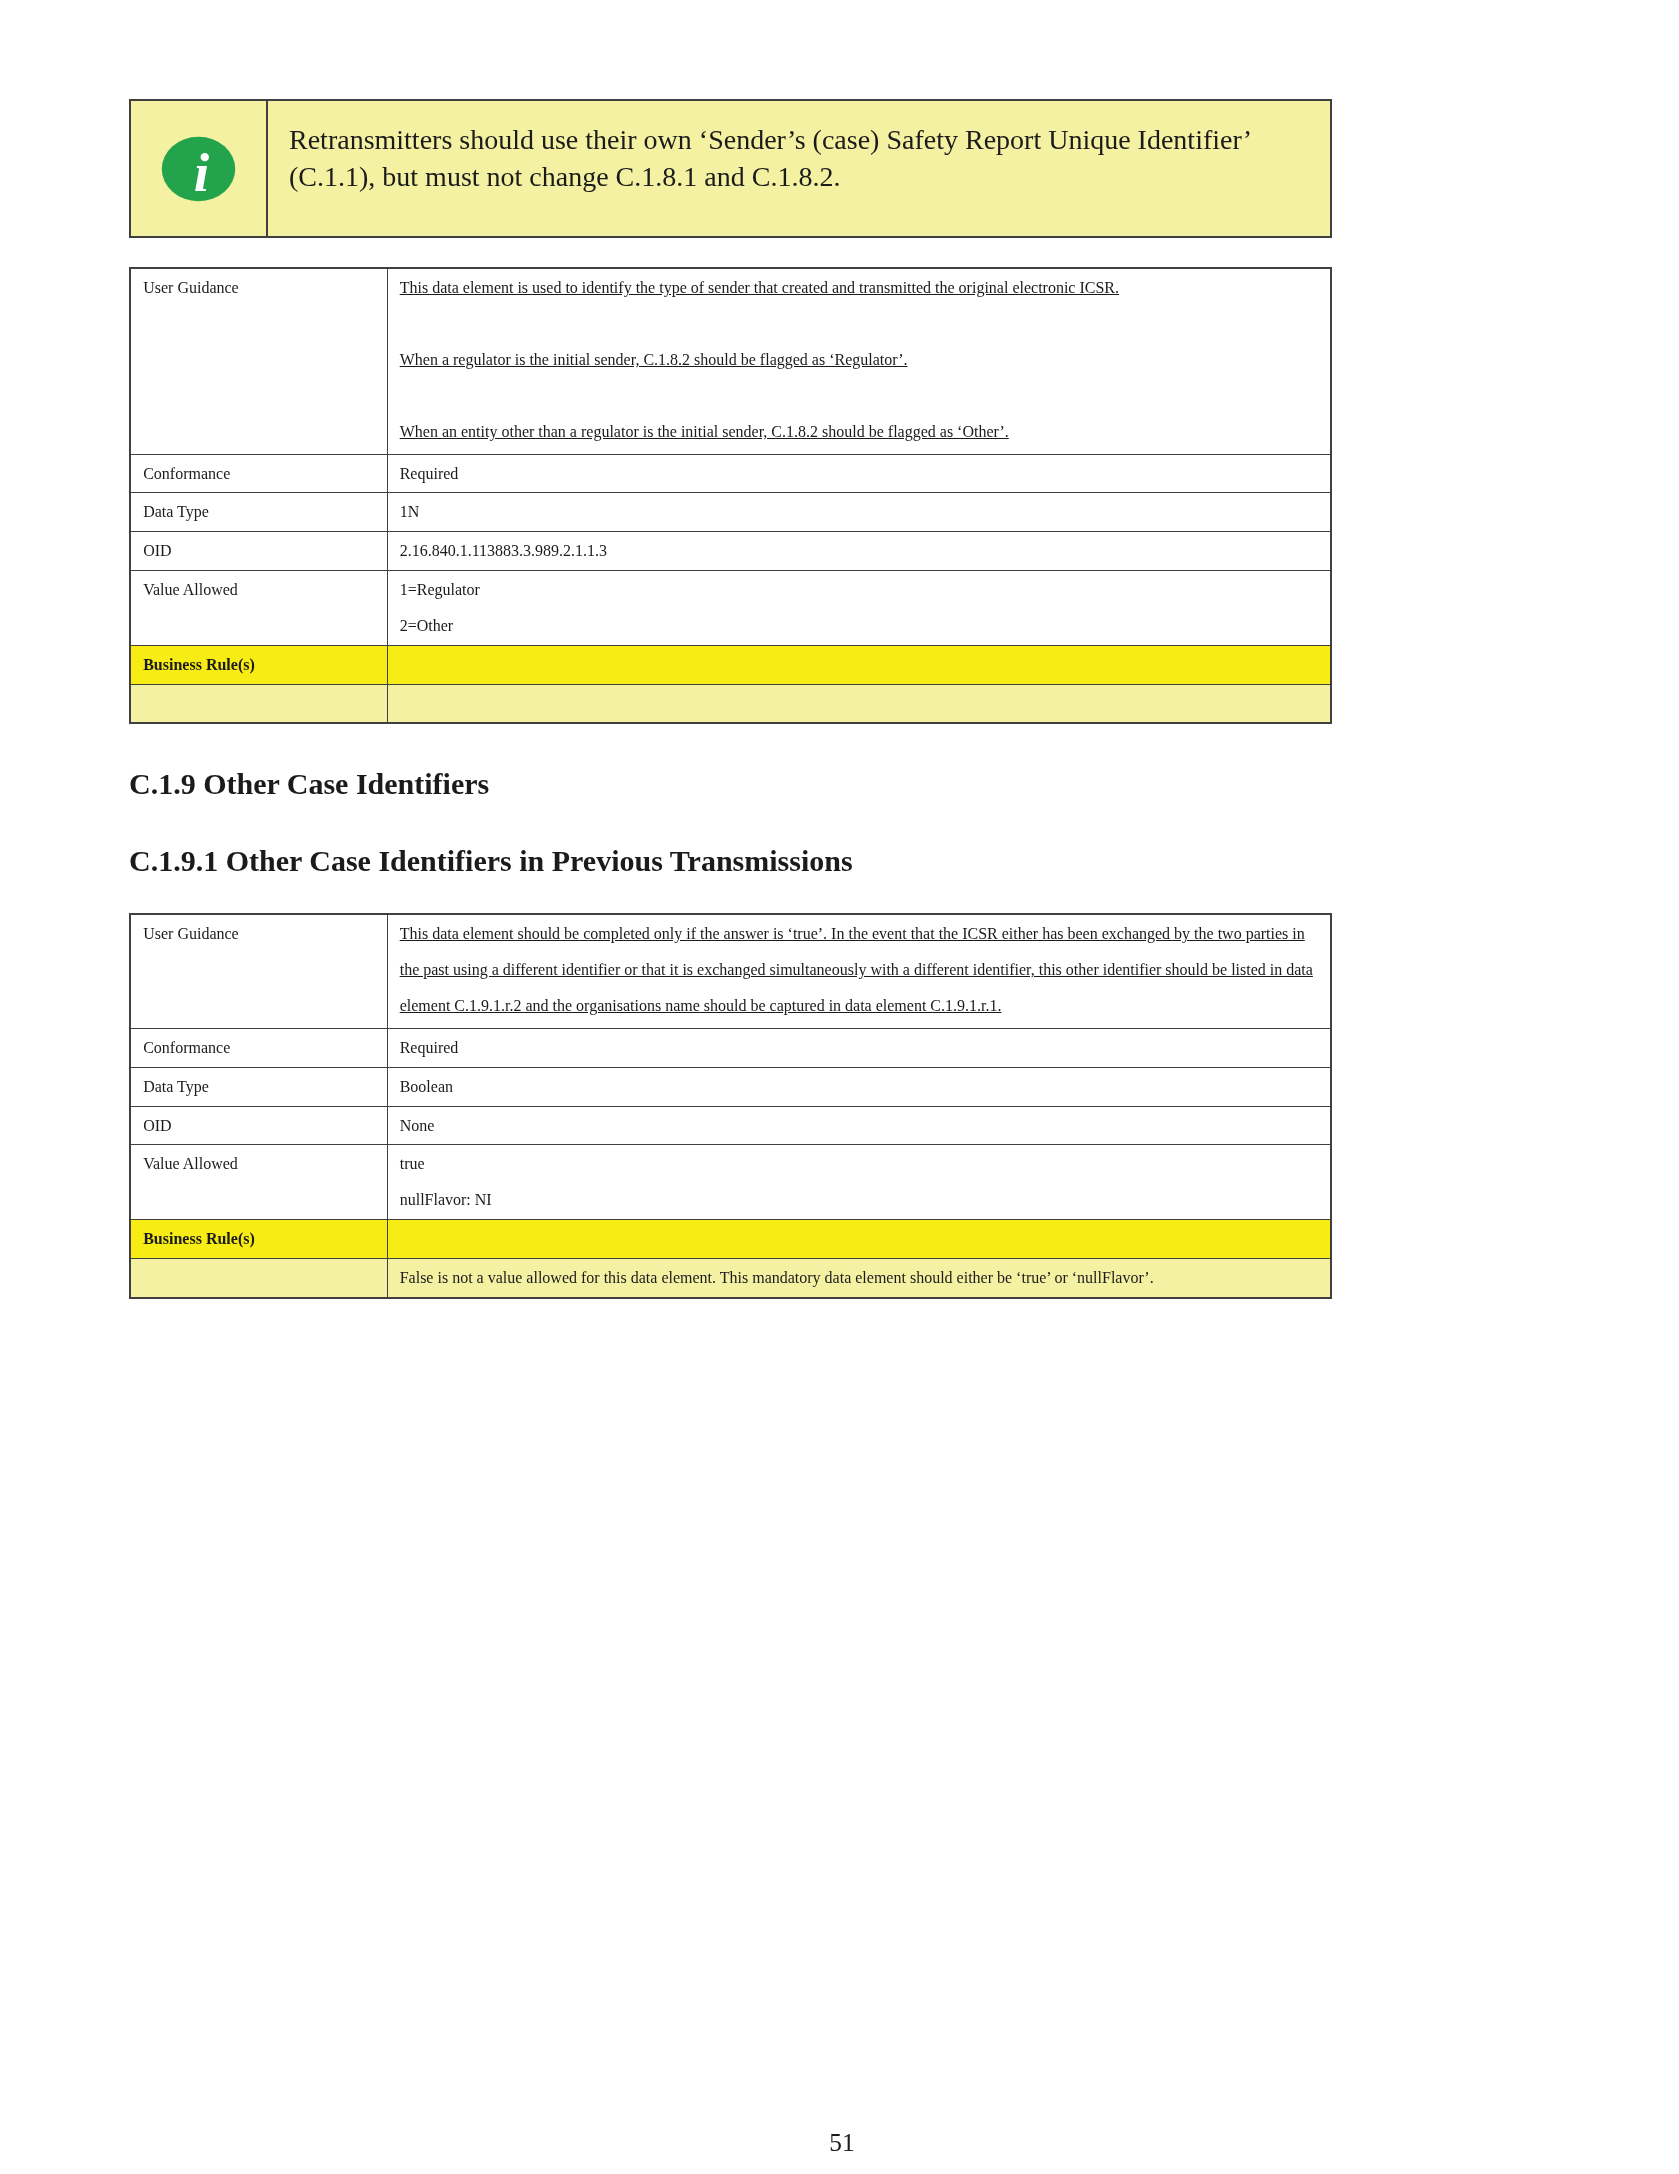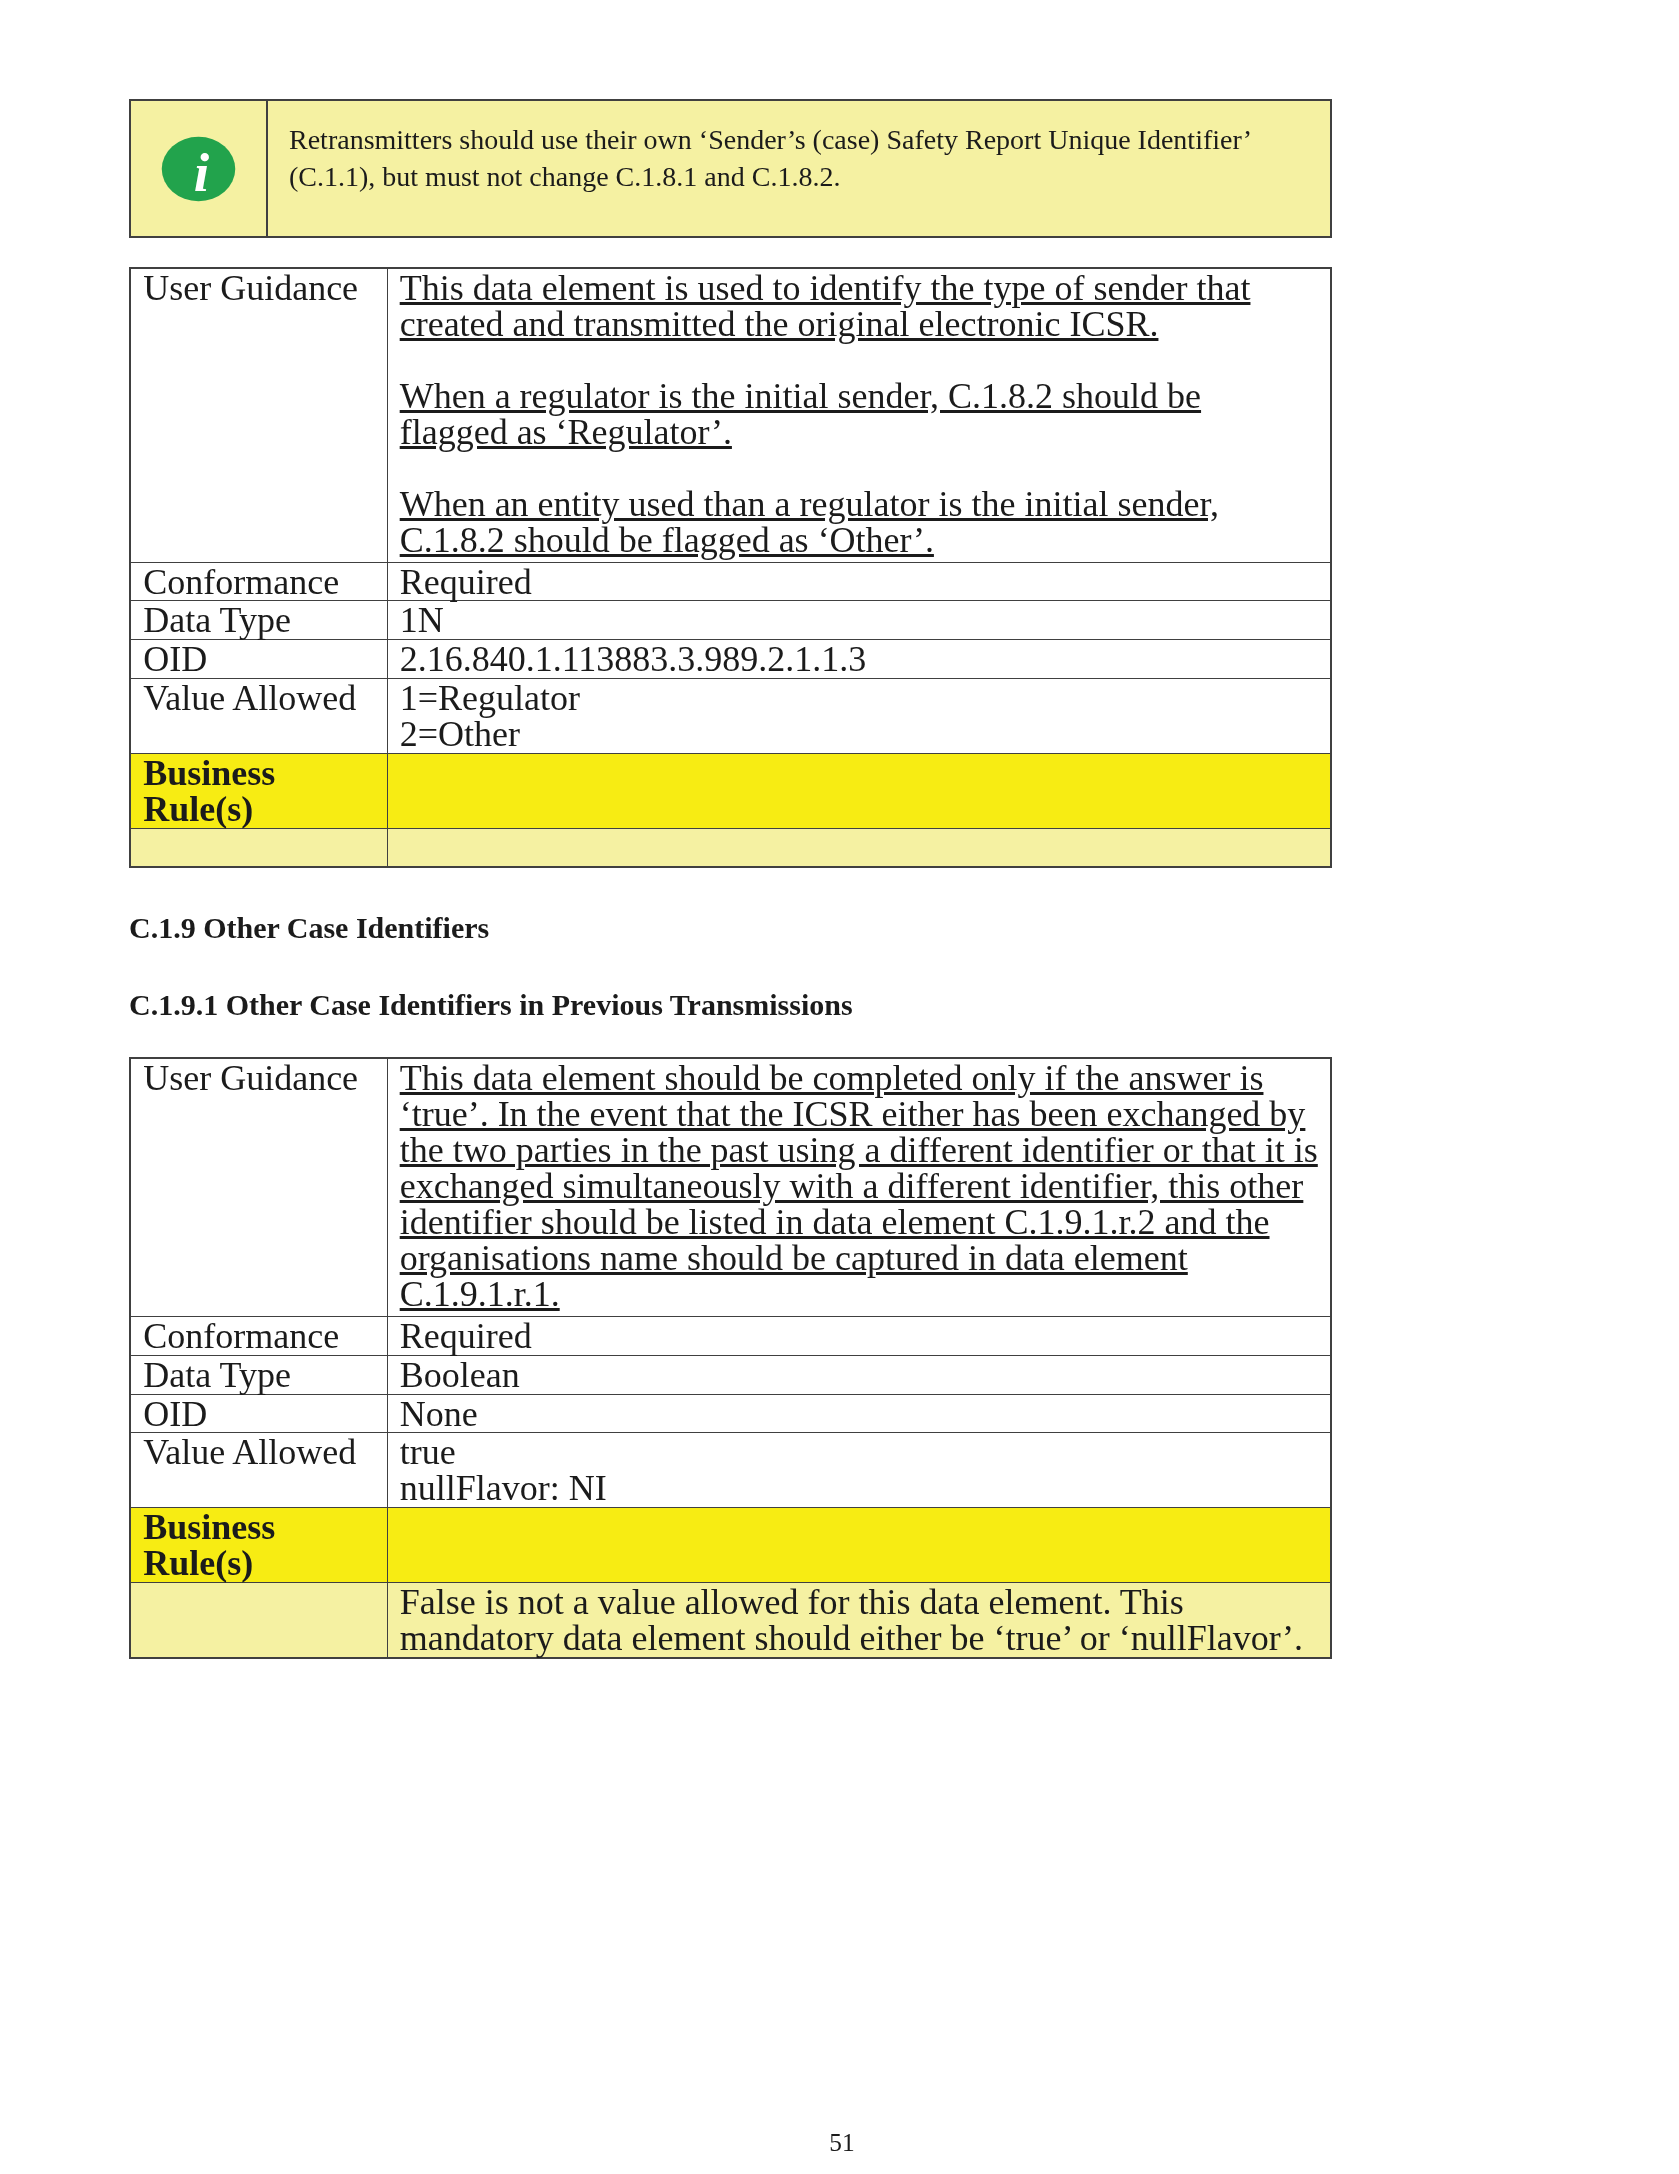--- a/index.html
+++ b/index.html
@@ -57,21 +57,21 @@
   }
   .h-c182 { margin-top: 87px; }
   .h-c19  { margin-top: 44px; }
   .h-c191 { margin-top: 45px; }
   
   table.spec {
     border-collapse: collapse;
     border: 2.8px solid var(--border);
     width: 100%;
     table-layout: fixed;
-    font-size: 36px;
+    font-size: 16px;
     line-height: 36px;
   }
   table.spec.t1 { margin-top: 29px; }
   table.spec.t2 { margin-top: 36px; }
   table.spec col.c1 { width: 257px; }
   table.spec td {
     border: 1.9px solid var(--border);
     vertical-align: top;
     padding: 0.9px 12.2px;
   }
@@ -120,21 +120,21 @@
         <col class="c1">
         <col>
       </colgroup>
     <tbody>
       <tr class="ug-row">
         <td class="label">User Guidance</td>
         <td>
           <div class="ug">
             <p>This data element is used to identify the type of sender that created and transmitted the original electronic ICSR.</p>
             <p>When a regulator is the initial sender, C.1.8.2 should be flagged as ‘Regulator’.</p>
-            <p>When an entity used than a regulator is the initial sender, C.1.8.2 should be flagged as ‘Other’.</p>
+            <p>When an entity other than a regulator is the initial sender, C.1.8.2 should be flagged as ‘Other’.</p>
           </div>
         </td>
       </tr>
       <tr>
         <td class="label">Conformance</td>
         <td>Required</td>
       </tr>
       <tr>
         <td class="label">Data Type</td>
         <td>1N</td>

